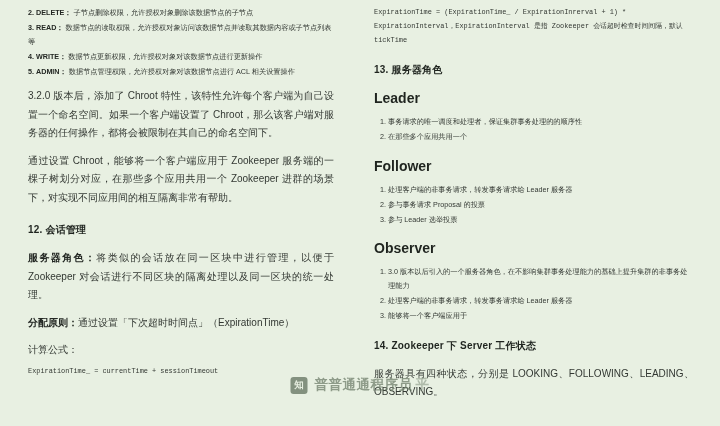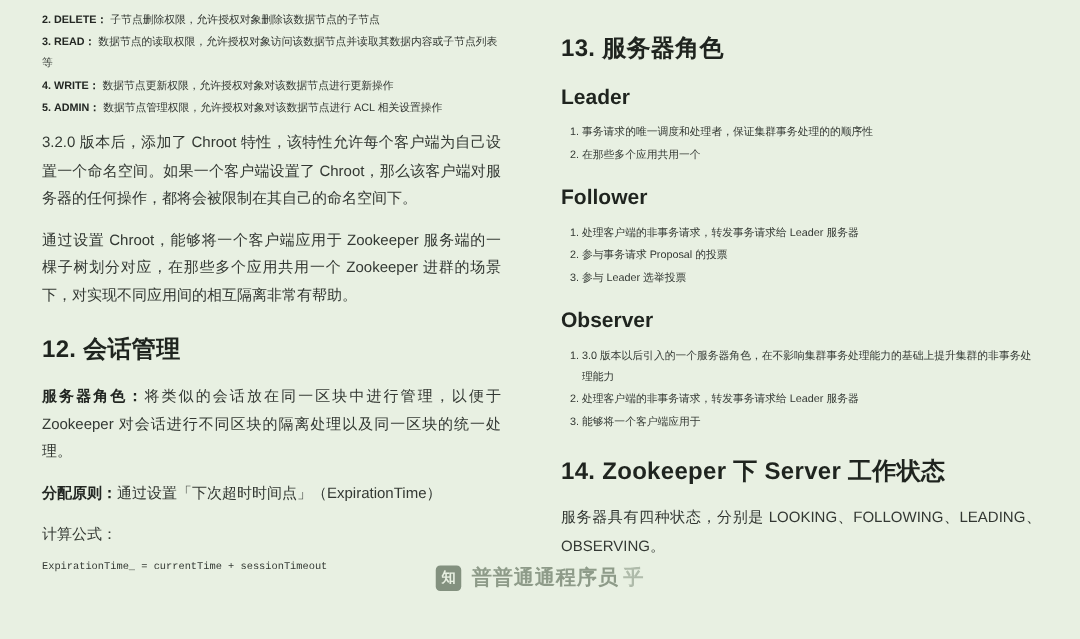--- a/index.html
+++ b/index.html
@@ -24,21 +24,21 @@
   }
   .col {
     width: 50%;
     box-sizing: border-box;
     position: relative;
   }
   .col-left { padding-right: 26px; padding-left: 18px; }
   .col-right { padding-left: 14px; padding-right: 16px; }
 
   .h2 {
-    font-size: 16px;
+    font-size: 10px;
     font-weight: bold;
     color: #1f241f;
     margin: 16px 0 12px 0;
     letter-spacing: 0.2px;
   }
   .h3 {
     font-size: 14px;
     font-weight: bold;
     color: #1f241f;
     margin: 13px 0 9px 0;
@@ -160,20 +160,21 @@
     <p>
       <span class="b">分配原则：</span><span>通过设置「下次超时时间点」（ExpirationTime）</span>
     </p>
     <p class="tight">计算公式：</p>
     <div class="code-block">ExpirationTime_ = currentTime + sessionTimeout</div>
 
   </div>
 
   <div class="col col-right">
 
+    <div class="code-block lead">ExpirationTime = (ExpirationTime_ / ExpirationInrerval + 1) * ExpirationInterval，ExpirationInterval 是指 Zookeeper 会话超时检查时间间隔，默认 tickTime</div>
 
     <div class="h2">13. 服务器角色</div>
 
     <div class="h3">Leader</div>
     <ol>
       <li>事务请求的唯一调度和处理者，保证集群事务处理的的顺序性</li>
       <li>在那些多个应用共用一个</li>
     </ol>
 
     <div class="h3">Follower</div>

